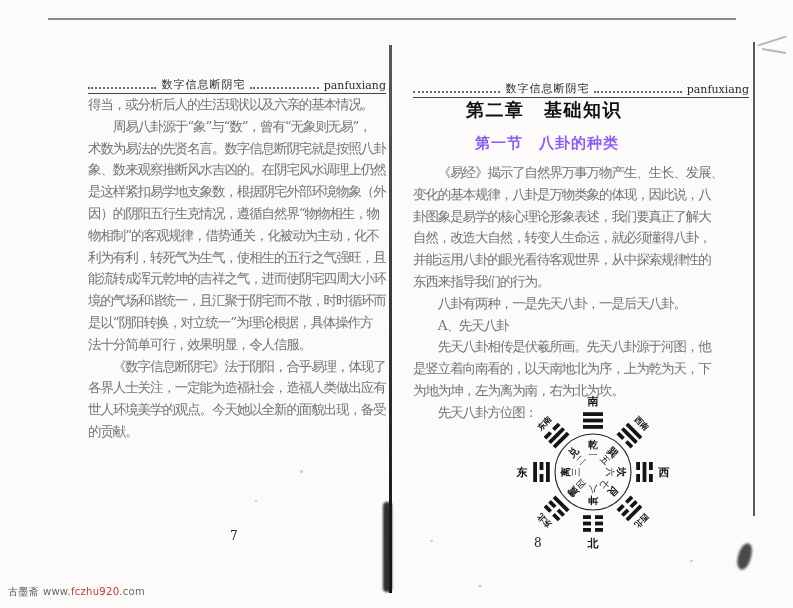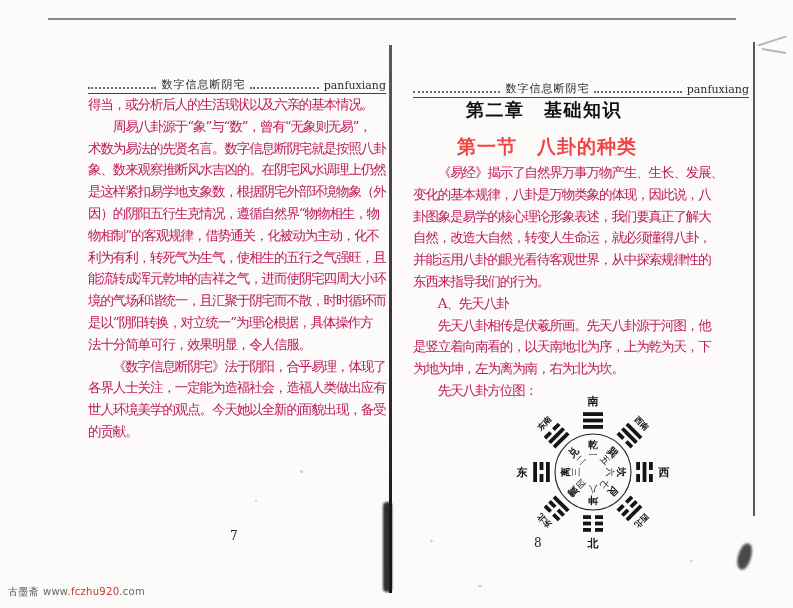--- a/index.html
+++ b/index.html
@@ -34,29 +34,29 @@
   .leader{flex:1;border-bottom:2px dotted #6a6a6a;margin:0 5px 4px 0;}
   .leader.l2{margin-left:5px;}
   .hdr-title{letter-spacing:1px;padding-bottom:1px;white-space:nowrap;}
   .hdr-right{padding-bottom:1px;white-space:nowrap;}
 
   .body-block{position:absolute;left:0;right:0;}
   .page-left .body-block{top:94px;}
   .page-right .body-block{top:162px;}
   .tline{
     font-size:13.5px;letter-spacing:-1.1px;line-height:21.8px;
-    white-space:nowrap;color:#be185d;
+    white-space:nowrap;color:#737373;
   }
   .chapter-title{
     position:absolute;top:98px;left:0;width:262px;text-align:center;
     font-size:18px;font-weight:bold;letter-spacing:1.5px;color:#101010;white-space:nowrap;
   }
   .section-title{
     position:absolute;top:134px;left:0;width:268px;text-align:center;
-    font-size:19px;font-weight:bold;letter-spacing:1px;color:#ef4444;white-space:nowrap;
+    font-size:15px;font-weight:bold;letter-spacing:1px;color:#8b5cf6;white-space:nowrap;
   }
   .page-num{position:absolute;font-size:12px;color:#222;}
   .page-left .page-num{left:142px;top:529px;}
   .page-right .page-num{left:121px;top:536px;}
 
   .bagua-wrap{position:absolute;left:85px;top:394px;width:190px;height:158px;}
   .bagua-wrap svg text{font-family:"DejaVu Serif","Liberation Serif",serif;fill:#111;}
 
   .watermark{
     position:absolute;left:8px;top:585px;
@@ -123,20 +123,21 @@
     </div>
     <div class="chapter-title">第二章　基础知识</div>
     <div class="section-title">第一节　八卦的种类</div>
     <div class="body-block">
         <div class="tline">　　《易经》揭示了自然界万事万物产生、生长、发展、</div>
         <div class="tline">变化的基本规律，八卦是万物类象的体现，因此说，八</div>
         <div class="tline">卦图象是易学的核心理论形象表述，我们要真正了解大</div>
         <div class="tline">自然，改造大自然，转变人生命运，就必须懂得八卦，</div>
         <div class="tline">并能运用八卦的眼光看待客观世界，从中探索规律性的</div>
         <div class="tline">东西来指导我们的行为。</div>
+        <div class="tline">　　八卦有两种，一是先天八卦，一是后天八卦。</div>
         <div class="tline">　　A、先天八卦</div>
         <div class="tline">　　先天八卦相传是伏羲所画。先天八卦源于河图，他</div>
         <div class="tline">是竖立着向南看的，以天南地北为序，上为乾为天，下</div>
         <div class="tline">为地为坤，左为离为南，右为北为坎。</div>
         <div class="tline">　　先天八卦方位图：</div>
       </div>
     <div class="bagua-wrap" id="bagua"><svg viewBox="0 0 190 158" width="190" height="158">
           <circle cx="95" cy="78" r="38" fill="none" stroke="#222" stroke-width="1.1"></circle>
           <g transform="rotate(0 95 78)">
             <rect x="85" y="31" width="20" height="3.8" fill="#141414"></rect>

